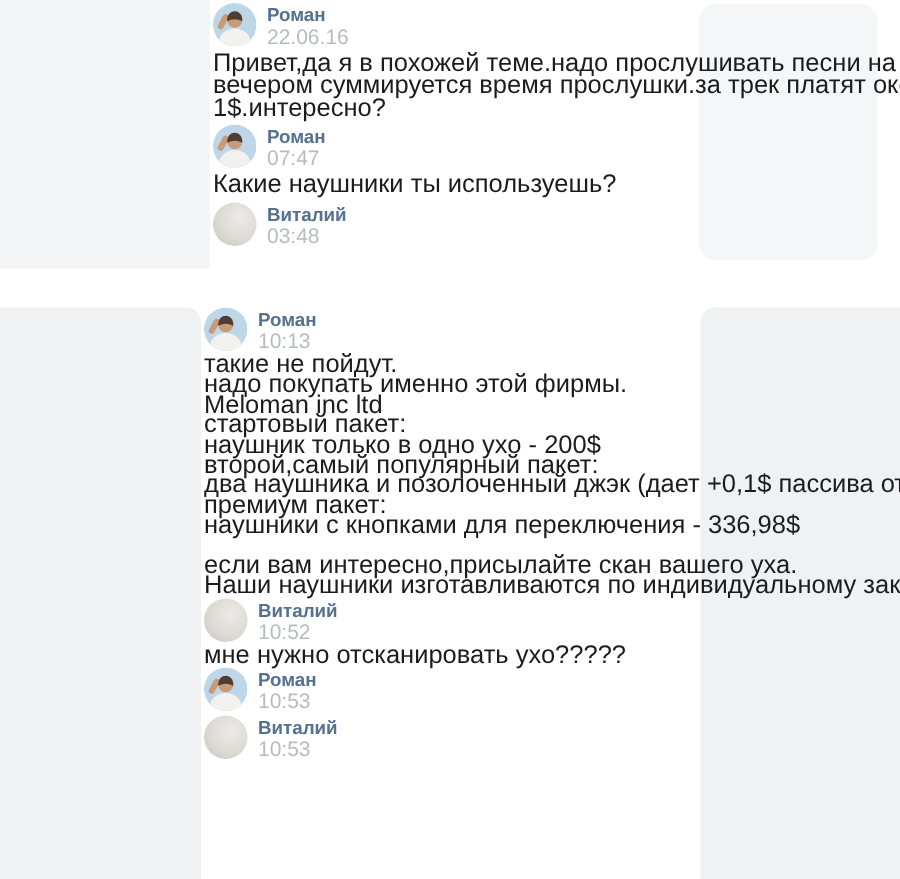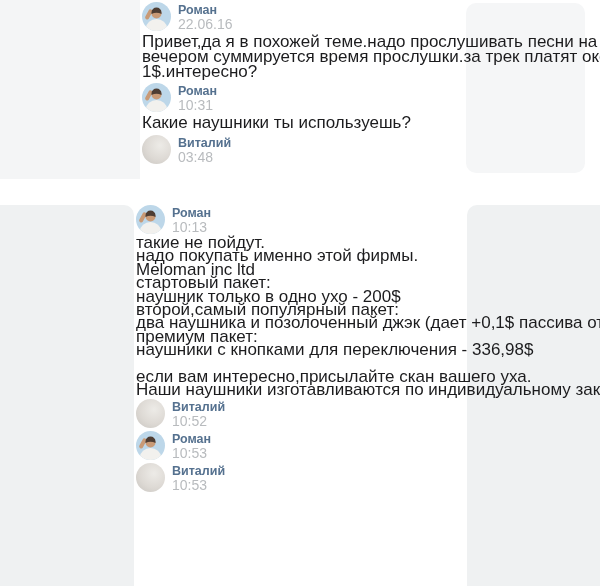--- a/index.html
+++ b/index.html
@@ -79,21 +79,21 @@
           <svg width="29" height="29" viewBox="0 0 29 29">
             <rect width="29" height="29" fill="#bdd7e9"></rect>
             <rect x="5" y="7" width="4" height="11" rx="2" fill="#c99a76" transform="rotate(28 7 12)"></rect>
             <ellipse cx="14.5" cy="26" rx="10.5" ry="9" fill="#f2f1ee"></ellipse>
             <circle cx="14.5" cy="11.5" r="5" fill="#c99a76"></circle>
             <path d="M9.5 10.5 a5 5 0 0 1 10 0 l0 1.6 a11 11 0 0 0 -10 0 z" fill="#4e3d33"></path>
           </svg>
         </div>
         <div class="meta">
           <div class="name">Роман</div>
-          <div class="time">10:31</div>
+          <div class="time">07:47</div>
         </div>
       </div>
       <div class="body">Какие наушники ты используешь?</div>
     </div>
 
     <div class="msg">
       <div class="msg-header">
         <div class="avatar vitaly"></div>
         <div class="meta">
           <div class="name">Виталий</div>
@@ -142,20 +142,21 @@
     </div>
 
     <div class="msg">
       <div class="msg-header">
         <div class="avatar vitaly"></div>
         <div class="meta">
           <div class="name">Виталий</div>
           <div class="time">10:52</div>
         </div>
       </div>
+      <div class="body">мне нужно отсканировать ухо?????</div>
     </div>
 
     <div class="msg">
       <div class="msg-header">
         <div class="avatar roman">
           <svg width="29" height="29" viewBox="0 0 29 29">
             <rect width="29" height="29" fill="#bdd7e9"></rect>
             <rect x="5" y="7" width="4" height="11" rx="2" fill="#c99a76" transform="rotate(28 7 12)"></rect>
             <ellipse cx="14.5" cy="26" rx="10.5" ry="9" fill="#f2f1ee"></ellipse>
             <circle cx="14.5" cy="11.5" r="5" fill="#c99a76"></circle>

